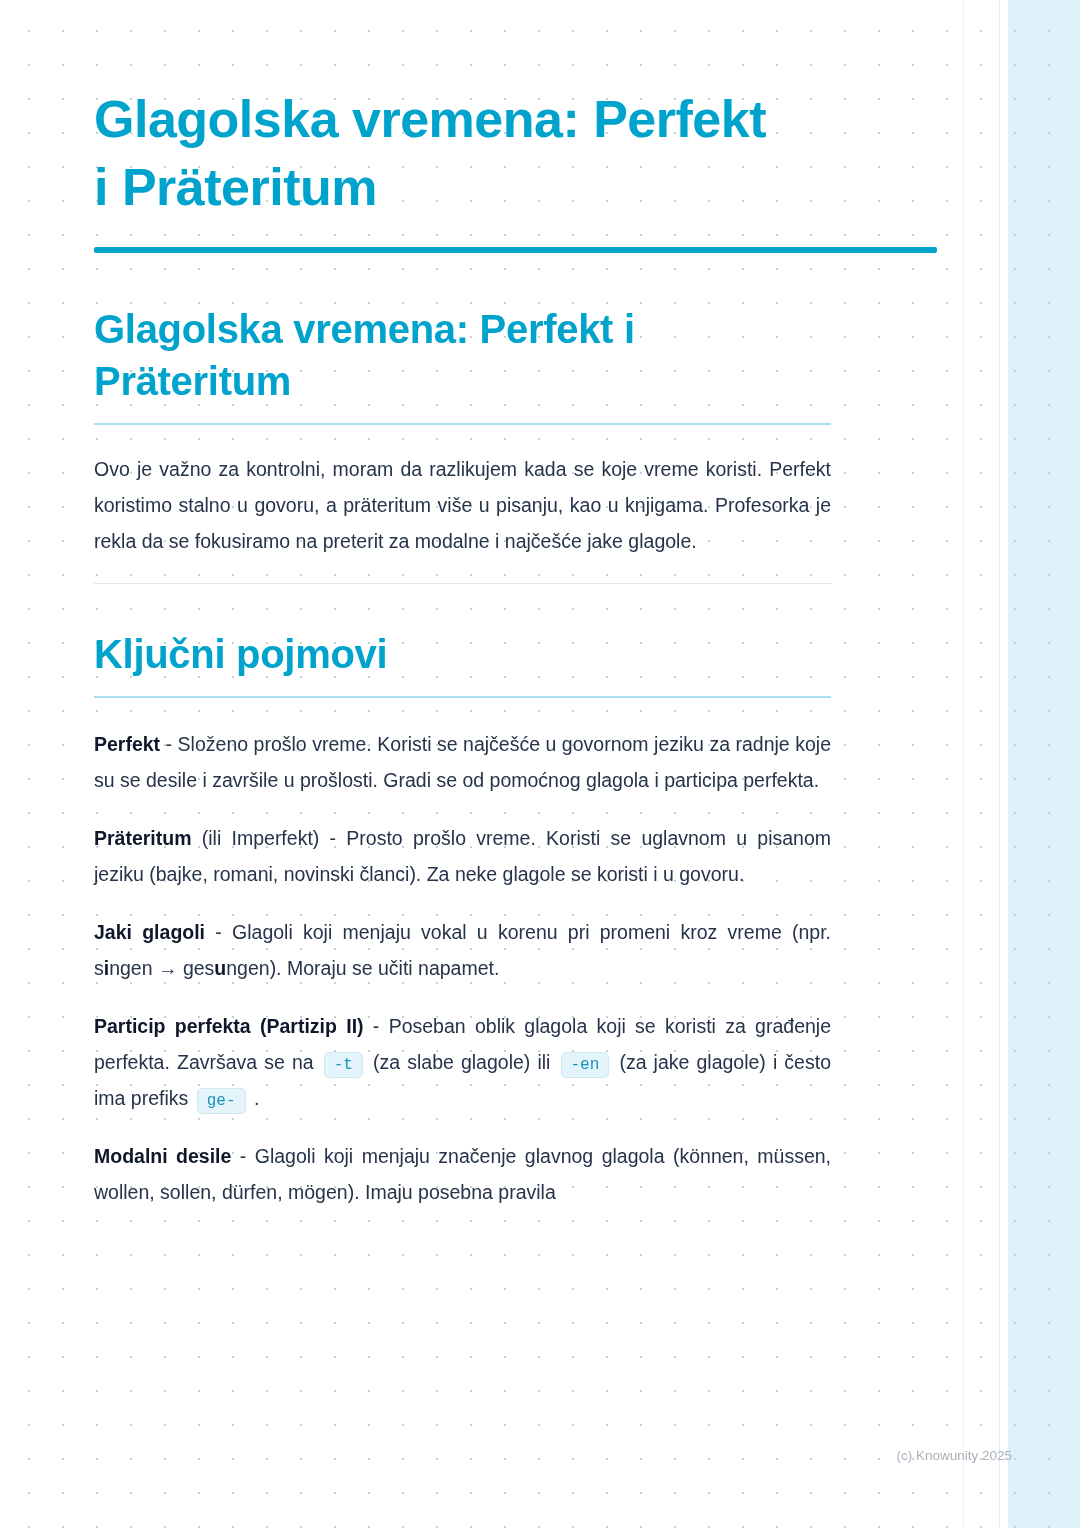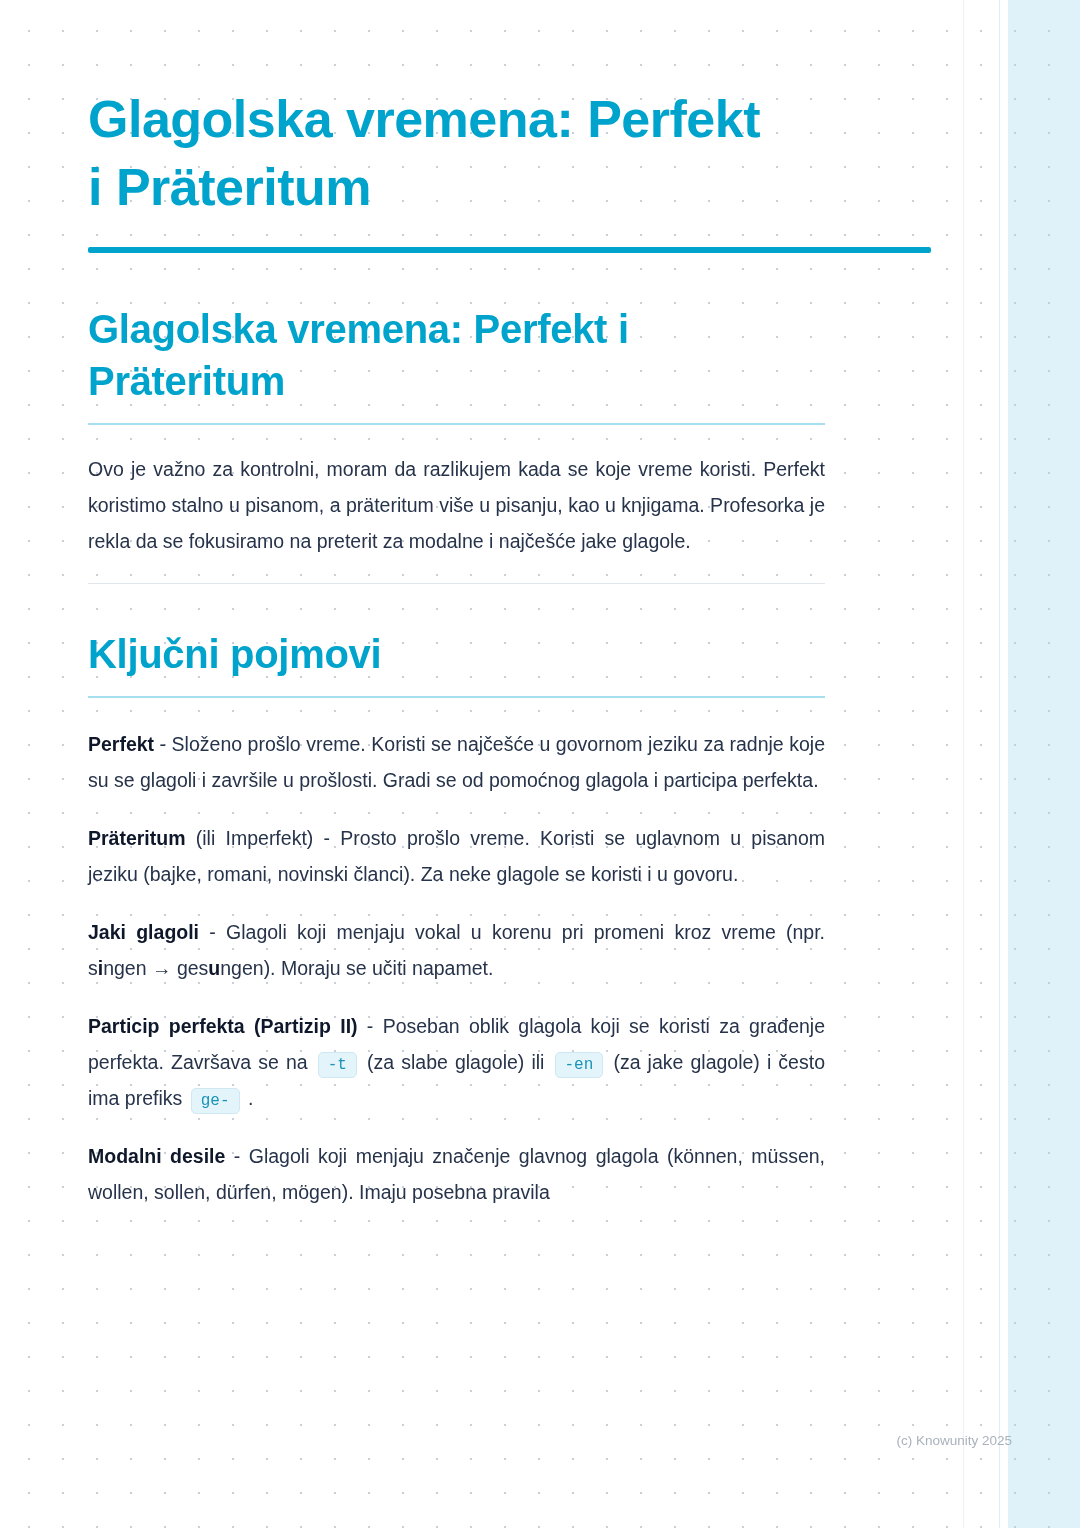--- a/index.html
+++ b/index.html
@@ -26,21 +26,21 @@
   .dot-grid {
     position: absolute; inset: 0;
     background-image: radial-gradient(circle, #caced7 1.4px, transparent 1.55px);
     background-size: 34px 34px;
     background-position: 12px 14px;
     z-index: 2;
     pointer-events: none;
   }
   .content {
     position: absolute;
-    left: 88px; top: 0;
+    left: 94px; top: 0;
     width: 843px;
     z-index: 3;
   }
   h1.doc-title {
     margin-top: 86px;
     font-size: 52px;
     line-height: 1.3;
     font-weight: 800;
     letter-spacing: -0.5px;
     color: #00a3cb;
@@ -102,21 +102,21 @@
     background: #e3f4fa;
     border: 1px solid #cfe8f1;
     border-radius: 5px;
     padding: 1px 9px;
     margin: 0 3px;
     vertical-align: baseline;
   }
   .footer-credit {
     position: absolute;
     right: 68px;
-    bottom: 80px;
+    bottom: 65px;
     font-size: 13.5px;
     color: #a9b2bc;
     z-index: 4;
   }
 </style>
 </head>
 <body>
 
 <div class="side-strip"></div>
 <div class="vline vline-1"></div>
@@ -127,29 +127,29 @@
 
   <h1 class="doc-title">Glagolska vremena: Perfekt
 i Präteritum</h1>
 
   <div class="rule-thick"></div>
 
   <h2 class="section-heading h2-first">Glagolska vremena: Perfekt i
 Präteritum</h2>
   <div class="rule-thin"></div>
 
-  <p class="para">Ovo je važno za kontrolni, moram da razlikujem kada se koje vreme koristi. Perfekt koristimo stalno u pisanom, a präteritum više u pisanju, kao u knjigama. Profesorka je rekla da se fokusiramo na preterit za modalne i najčešće jake glagole.</p>
+  <p class="para">Ovo je važno za kontrolni, moram da razlikujem kada se koje vreme koristi. Perfekt koristimo stalno u govoru, a präteritum više u pisanju, kao u knjigama. Profesorka je rekla da se fokusiramo na preterit za modalne i najčešće jake glagole.</p>
 
   <div class="section-divider"></div>
 
   <h2 class="section-heading h2-second">Ključni pojmovi</h2>
   <div class="rule-thin"></div>
 
   <div class="defs">
-    <p class="def-para"><b>Perfekt</b><span> - Složeno prošlo vreme. Koristi se najčešće u govornom jeziku za radnje koje su se glagoli i završile u prošlosti. Gradi se od pomoćnog glagola i participa perfekta.</span></p>
+    <p class="def-para"><b>Perfekt</b><span> - Složeno prošlo vreme. Koristi se najčešće u govornom jeziku za radnje koje su se desile i završile u prošlosti. Gradi se od pomoćnog glagola i participa perfekta.</span></p>
     <p class="def-para"><b>Präteritum</b><span> (ili Imperfekt) - Prosto prošlo vreme. Koristi se uglavnom u pisanom jeziku (bajke, romani, novinski članci). Za neke glagole se koristi i u govoru.</span></p>
     <p class="def-para"><b>Jaki glagoli</b><span> - Glagoli koji menjaju vokal u korenu pri promeni kroz vreme (npr. s</span><b>i</b><span>ngen → ges</span><b>u</b><span>ngen). Moraju se učiti napamet.</span></p>
     <p class="def-para"><b>Particip perfekta (Partizip II)</b><span> - Poseban oblik glagola koji se koristi za građenje perfekta. Završava se na </span><span class="chip">-t</span><span> (za slabe glagole) ili </span><span class="chip">-en</span><span> (za jake glagole) i često ima prefiks </span><span class="chip">ge-</span><span> .</span></p>
     <p class="def-para"><b>Modalni desile</b><span> - Glagoli koji menjaju značenje glavnog glagola (können, müssen, wollen, sollen, dürfen, mögen). Imaju posebna pravila</span></p>
   </div>
 
 </div>
 
 <div class="footer-credit">(c) Knowunity 2025</div>
 

